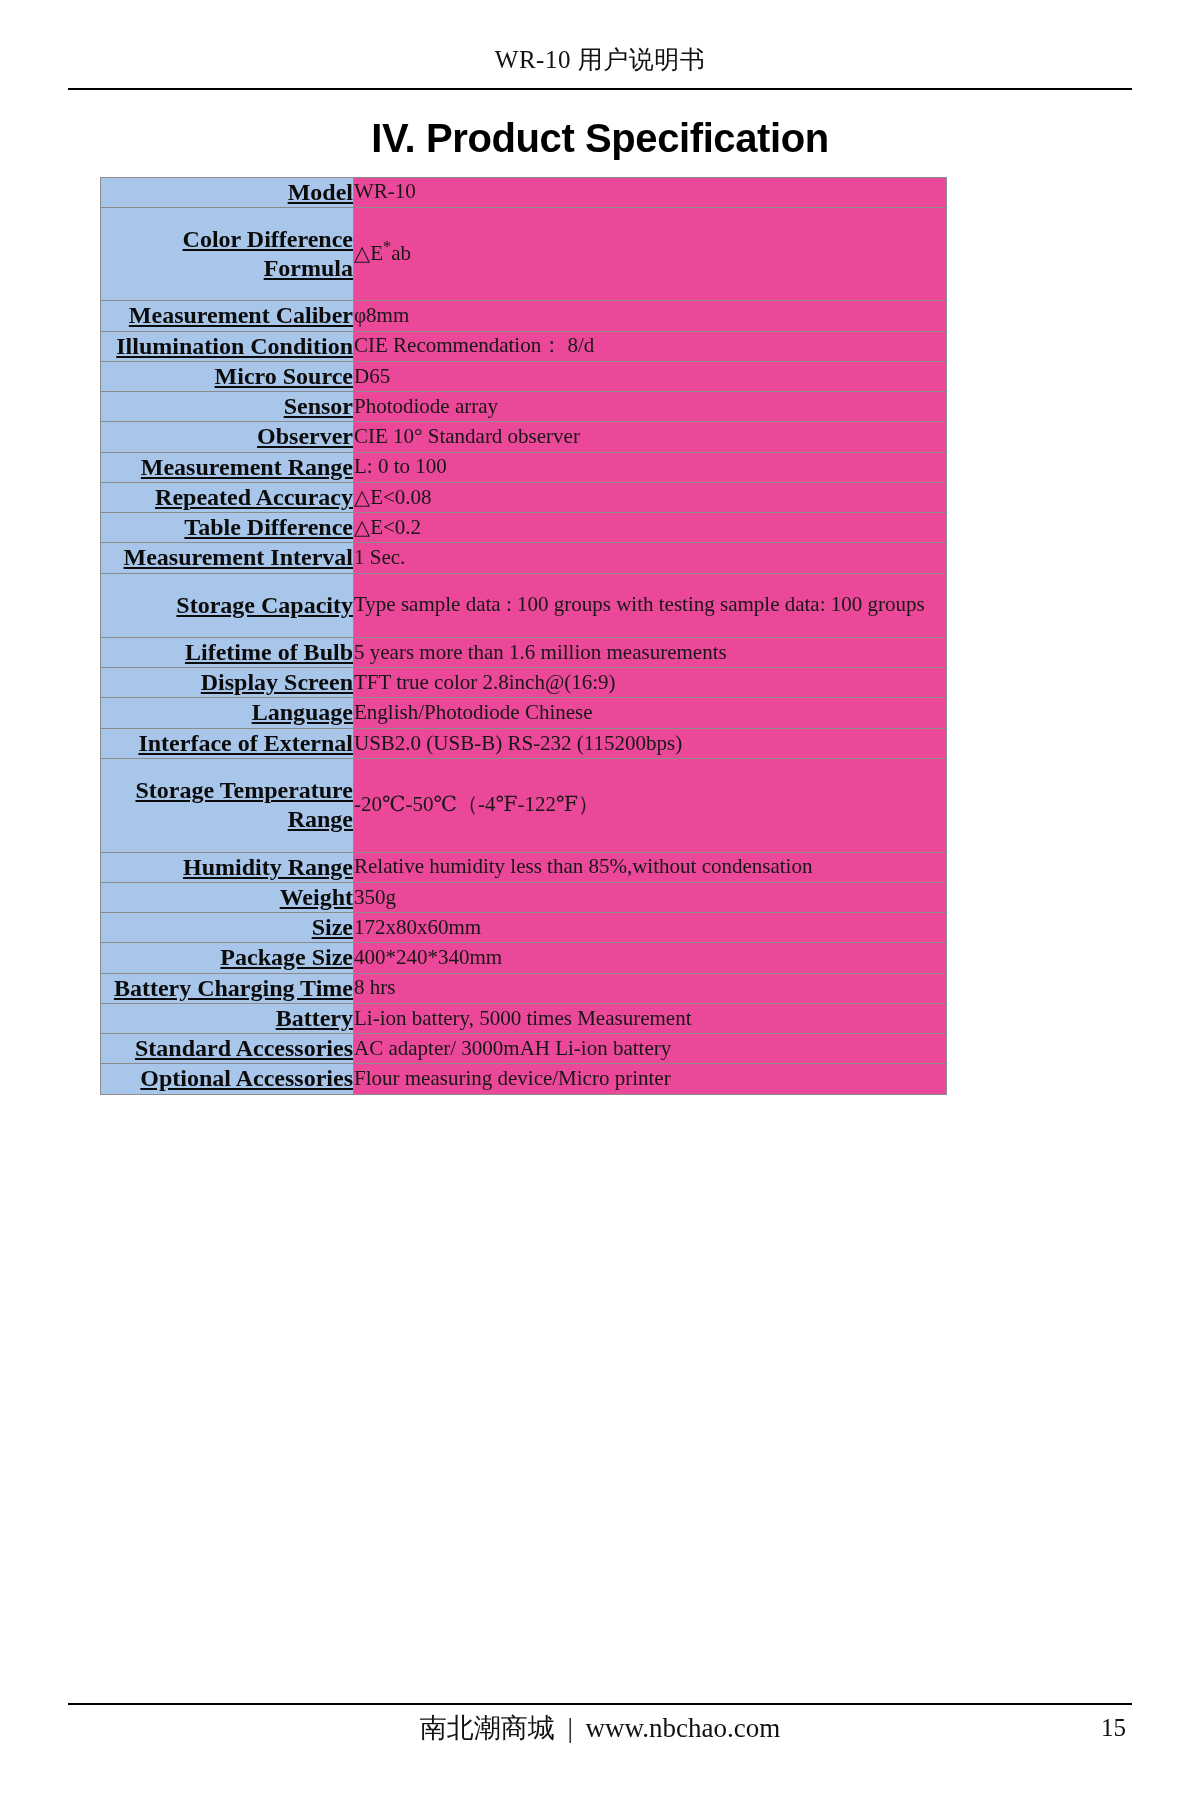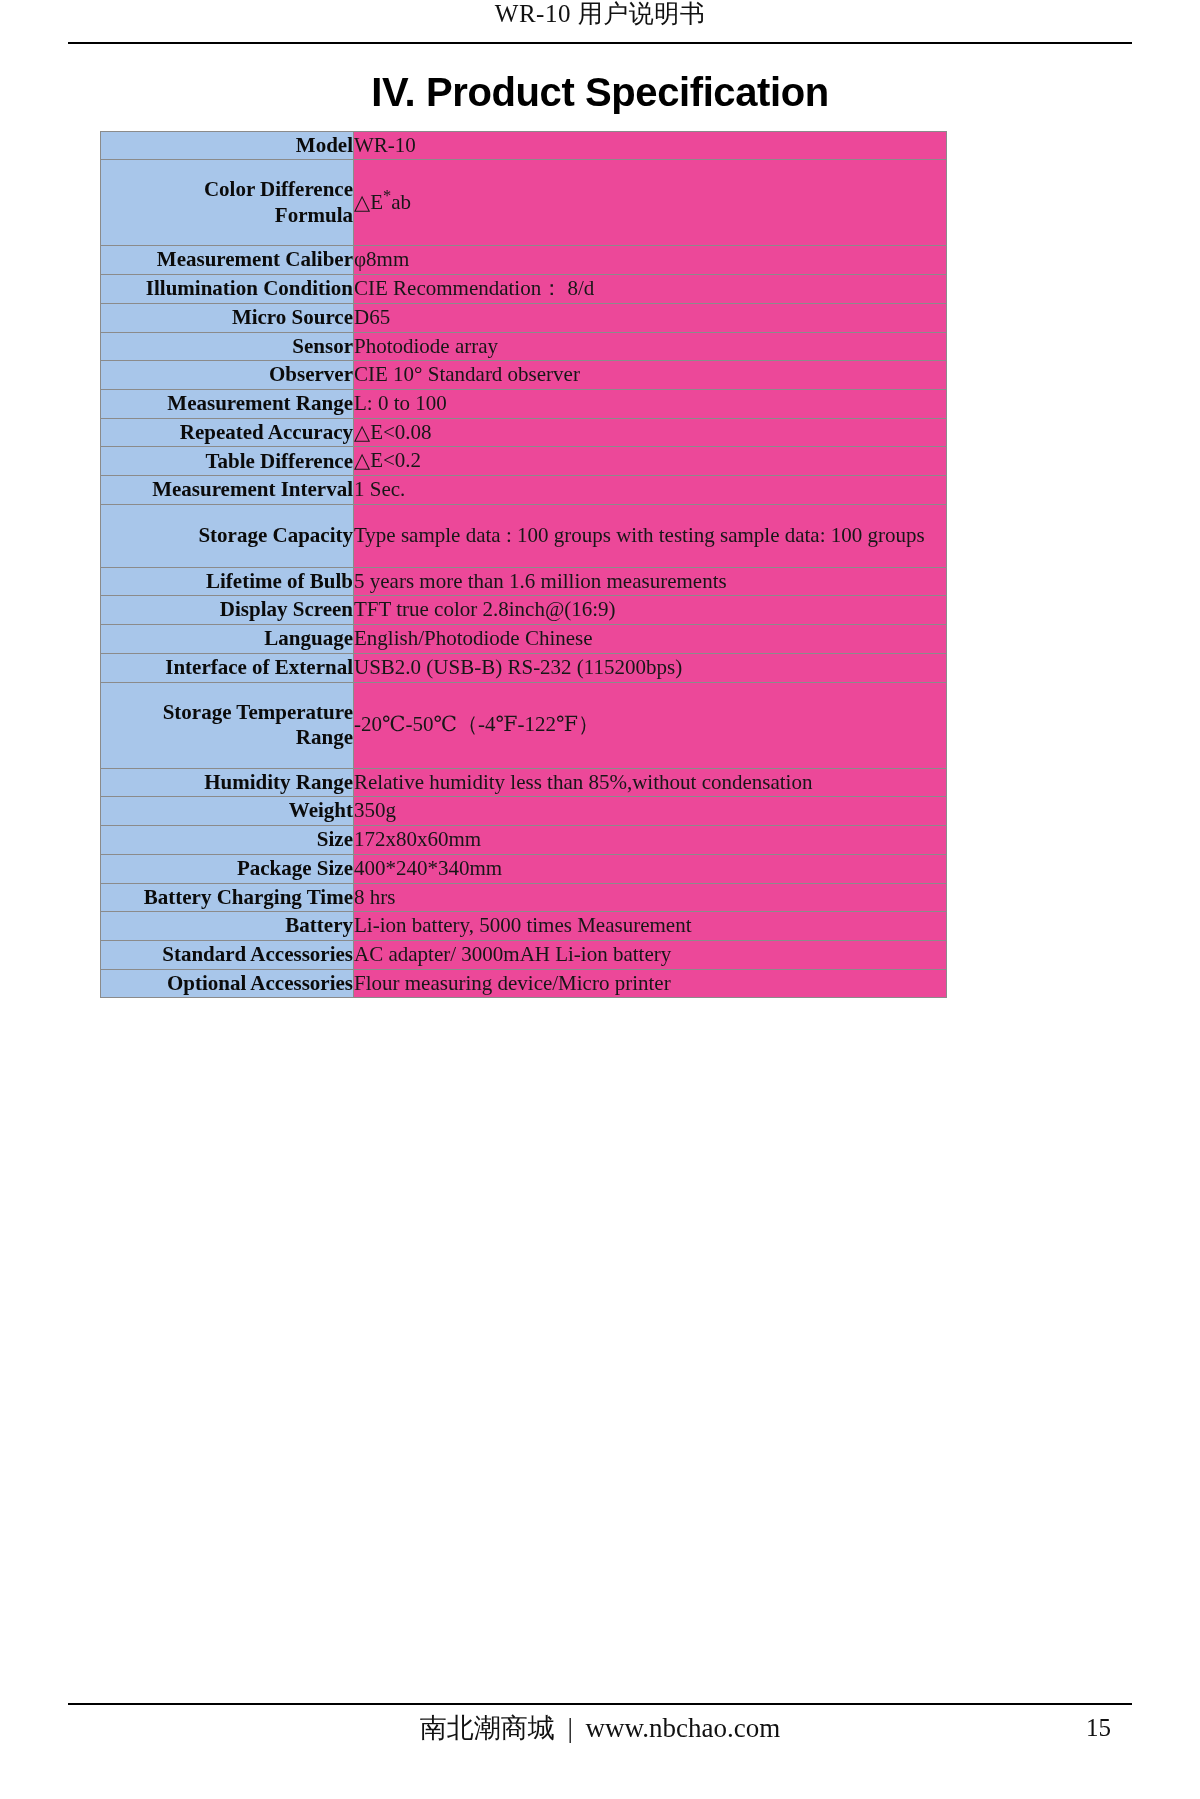--- a/index.html
+++ b/index.html
@@ -18,20 +18,21 @@
   .page {
     width: 1200px;
     height: 1799px;
     box-sizing: border-box;
     padding: 0;
     position: relative;
   }
 
   
   .header-zone {
+    padding-top: 46px;
     border-radius: 22px;
   }
   .header-text {
     text-align: center;
     font-family: "Liberation Serif", "DejaVu Serif", serif;
     font-size: 25px;
     letter-spacing: 0.5px;
     color: #111;
     line-height: 1.1;
   }
@@ -64,27 +65,28 @@
   table.spec td {
     border: 1px solid #8b8b8b;
     padding: 0;
     vertical-align: middle;
   }
   td.label {
     width: 252px;
     background: #a8c6ea;
     text-align: right;
     font-weight: bold;
-    font-size: 21px;
+    font-size: 24px;
     line-height: 1.22;
     padding: 9px 11px 9px 8px;
     color: #0b0b0b;
     border-right: 1.6px solid #5b5b5b;
     border-color: #7d9dc4;
     border-right-color: #4a4a4a;
+    text-decoration: underline;
   }
   td.value {
     background: #ec4899;
     text-align: left;
     font-size: 21px;
     line-height: 1.32;
     padding: 9px 12px 9px 17px;
     color: #171717;
     border-color: #b08050;
   }
@@ -113,21 +115,21 @@
   }
   .footer-center {
     text-align: center;
     font-size: 27px;
     line-height: 46px;
     color: #111;
     font-family: "Liberation Serif", "DejaVu Serif", serif;
   }
   .footer-page {
     position: absolute;
-    right: 21px;
+    right: 6px;
     top: 0;
     line-height: 46px;
     font-size: 25px;
     color: #111;
   }
   .sep { padding: 0 6px; }
 </style>
 </head>
 <body>
 

